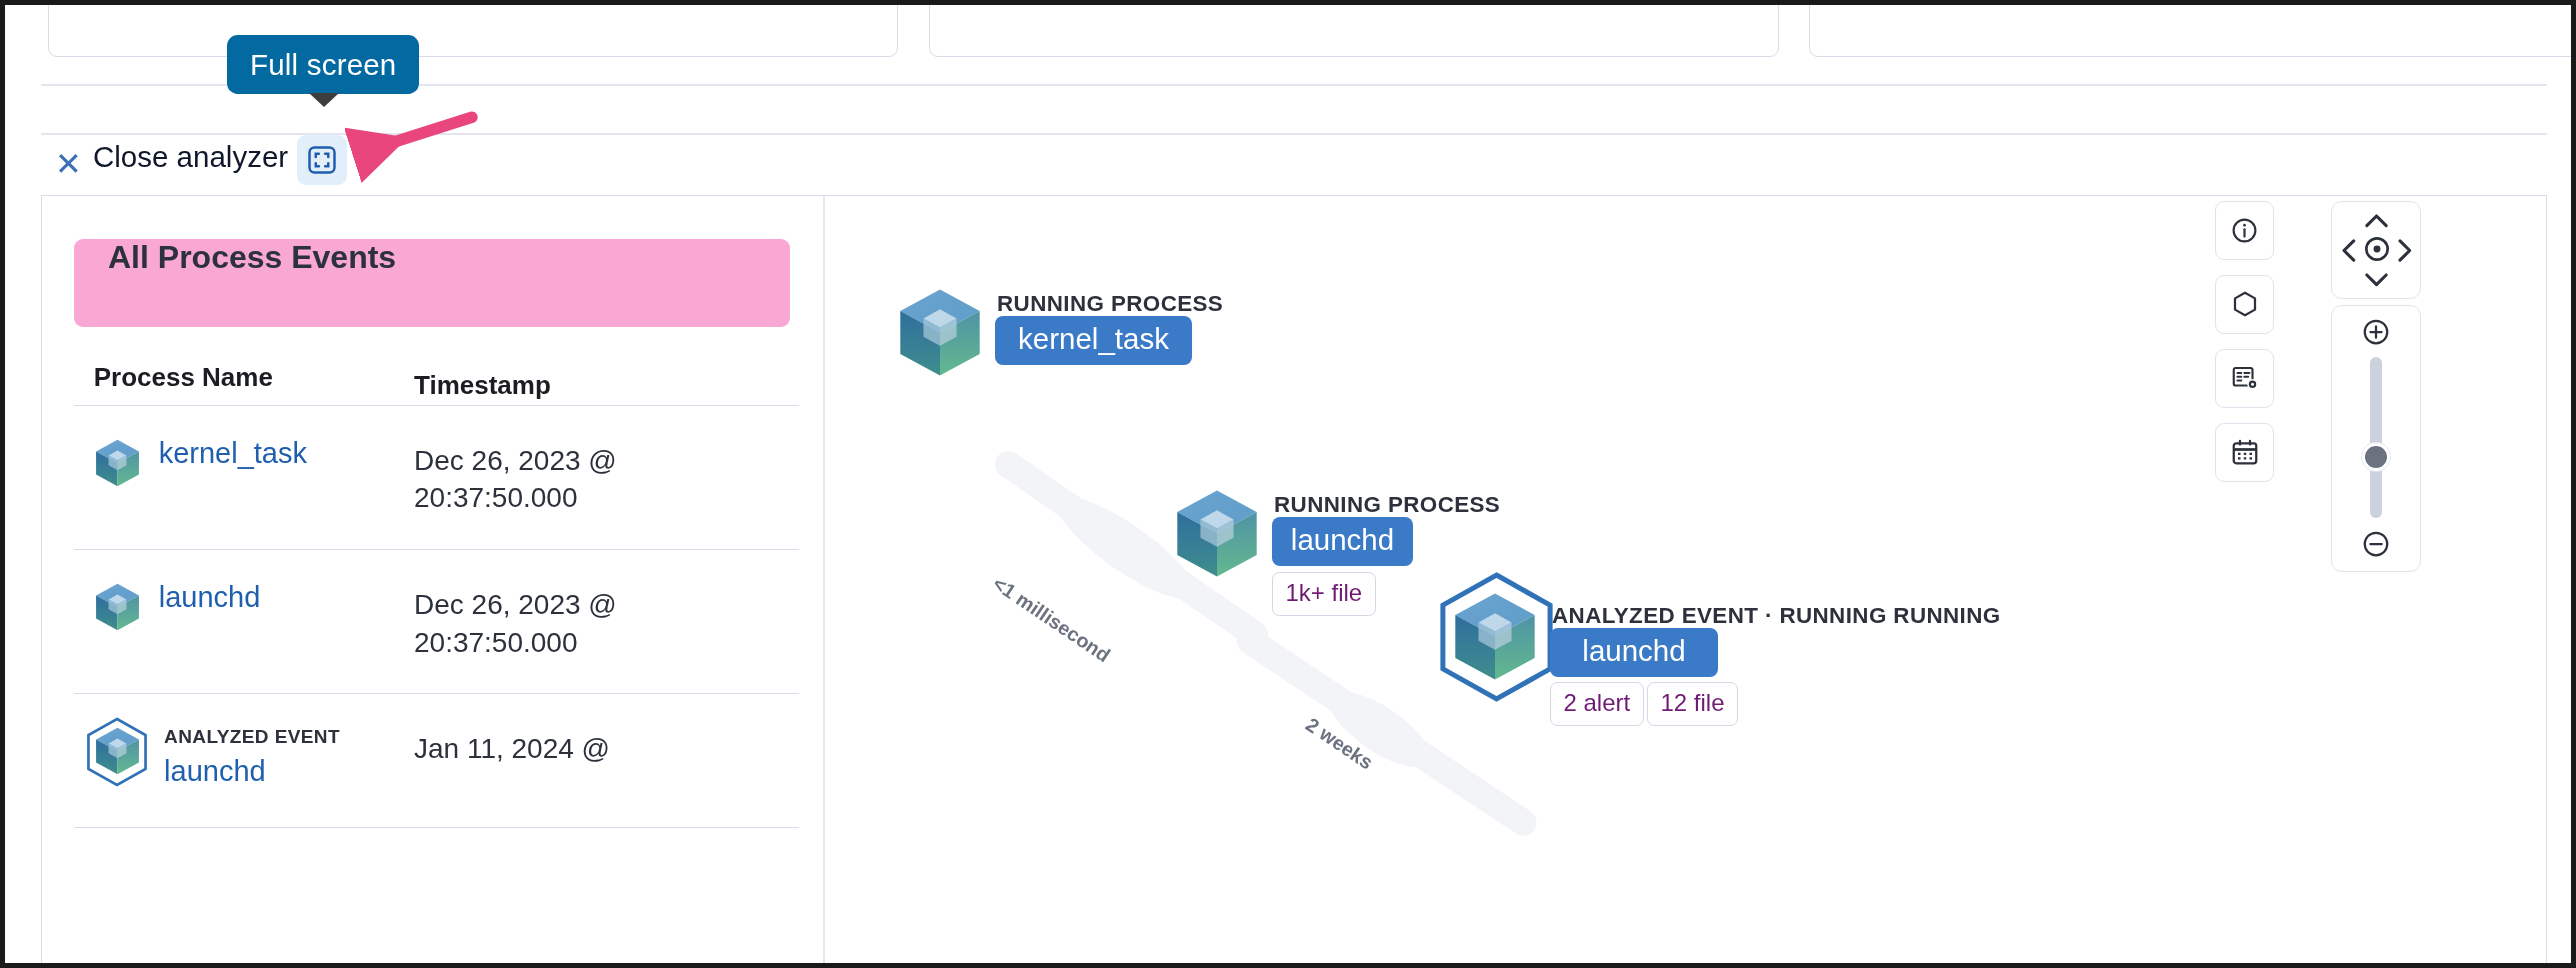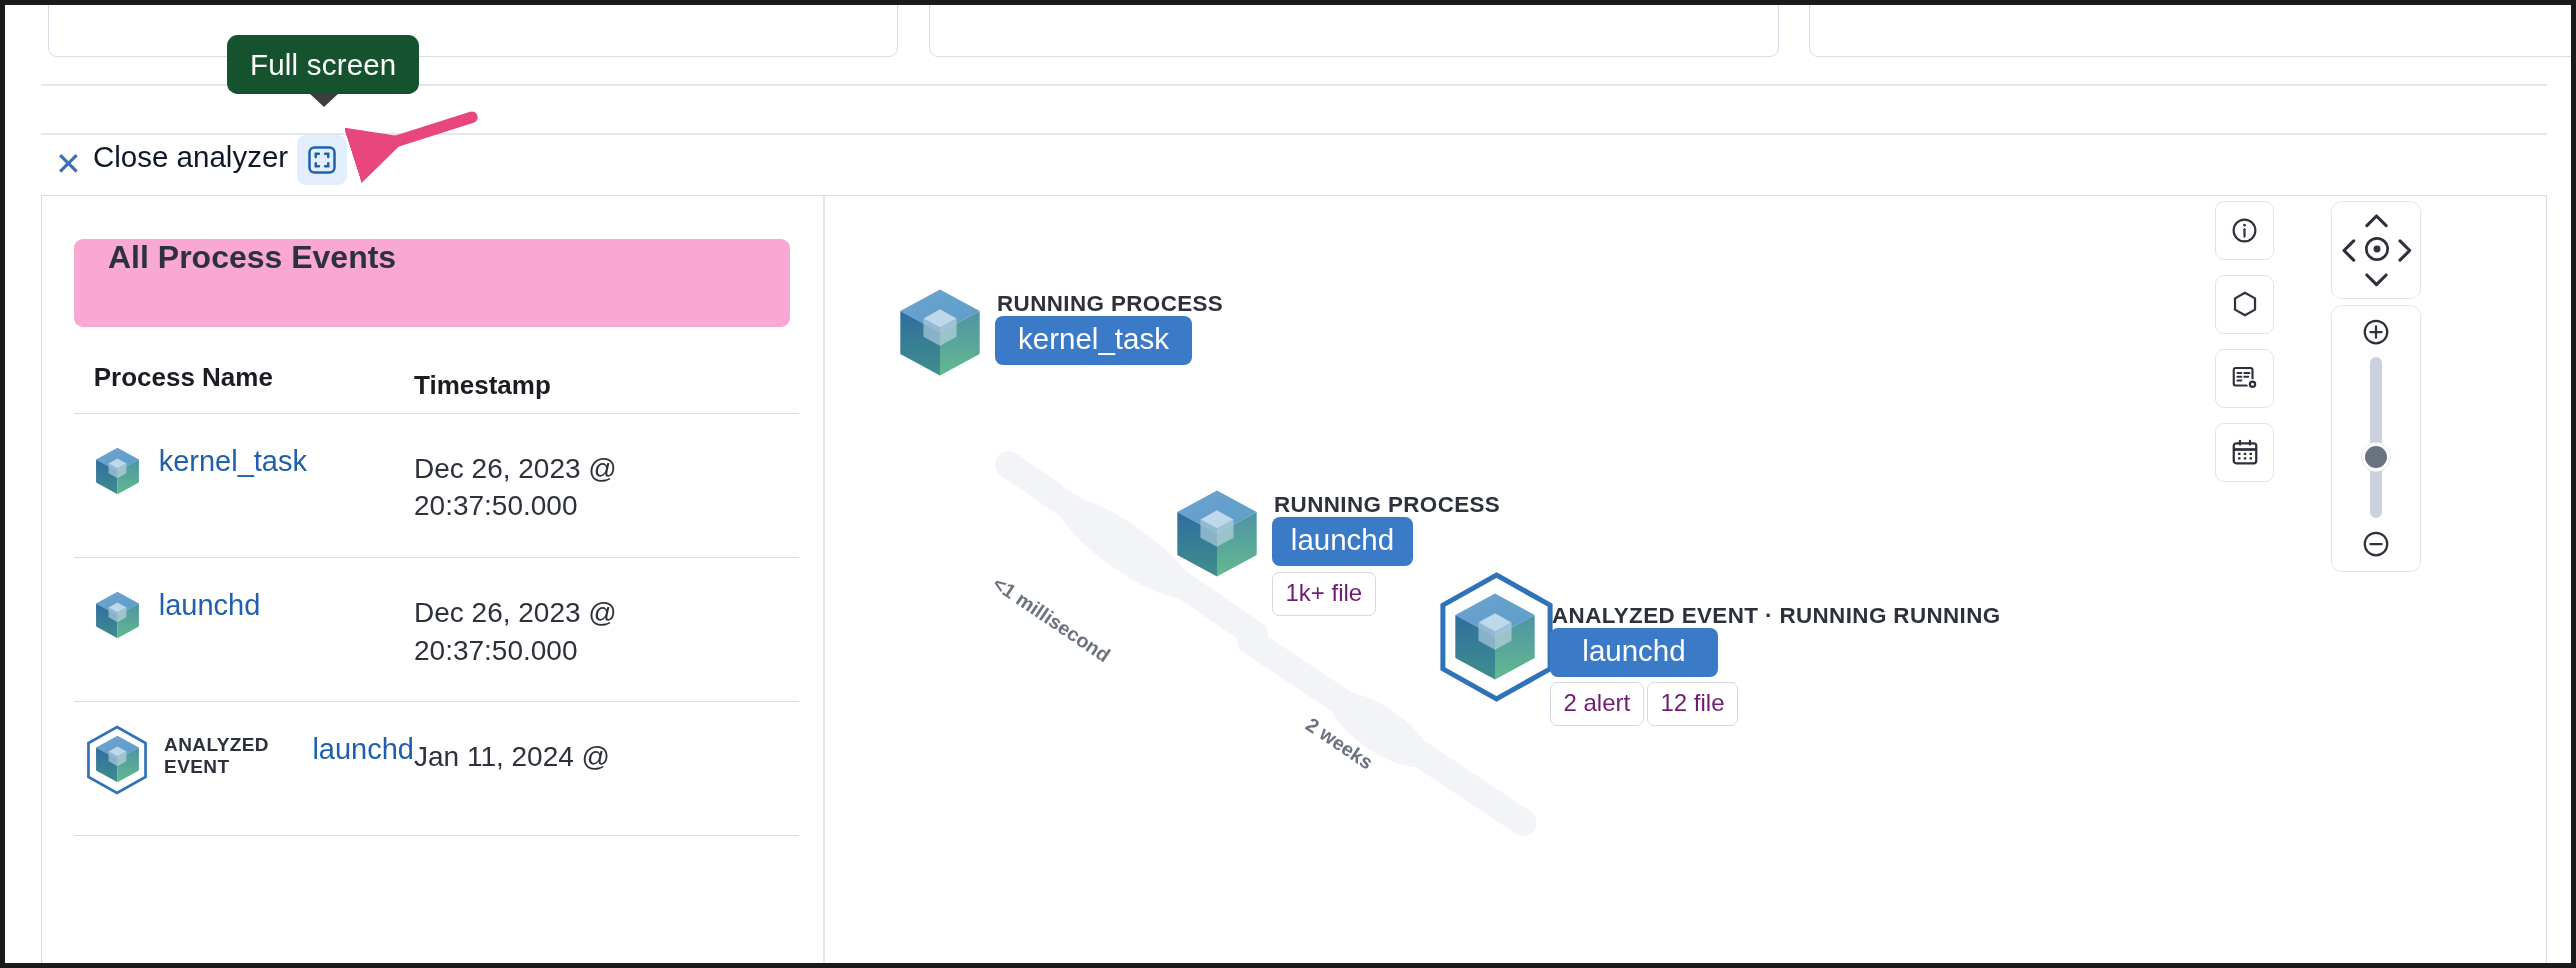--- a/index.html
+++ b/index.html
@@ -16,21 +16,21 @@
   .card-strip { position: absolute; left: 0; top: -72px; width: 2576px; height: 125px; }
   .pcard { position: absolute; top: 0; height: 124px; border: 1.8px solid #d9dce8;
            border-radius: 9px; background: #fff; }
   .pc1 { left: 43px;   width: 850px; }
   .pc2 { left: 924px; width: 850px; }
   .pc3 { left: 1804px; width: 859px; }
 
   .divider-h { position: absolute; left: 36px; width: 2506px; height: 1.8px; background: #e3e6ef; }
 
   
-  .tooltip { position: absolute; left: 222px; top: 30px; background: #14532d;
+  .tooltip { position: absolute; left: 222px; top: 30px; background: #0369a1;
              color: #fff; border-radius: 10.7px; padding: 12.5px 23px;
              font-size: 29.5px; letter-spacing: 0.2px; white-space: nowrap; }
   .tooltip::after { content: ""; position: absolute; left: 50%; margin-left: -14.3px;
              bottom: -13.4px; border-left: 15px solid transparent;
              border-right: 15px solid transparent; border-top: 14.3px solid #3d3d3d; }
 
   
   .analyzer-bar { position: absolute; left: 0; top: 130px; width: 2576px; height: 61px; }
   .close-x { position: absolute; left: 50px; top: 12.5px; font-size: 32px; color: #3b6fb6;
              line-height: 1; cursor: pointer; }
@@ -48,31 +48,31 @@
            border: 1.8px solid #d9dce8; border-top: 1.8px solid #d9dce8; background: #fff; }
   .vdiv { position: absolute; left: 781px; top: 0; width: 1.8px; height: 775px; background: #e3e6ef; }
 
   
   .ape-header { position: absolute; left: 32px; top: 43px; width: 716px; height: 88px;
                 background: #f9a8d4; border-radius: 9px; display: flex;
                 align-items: flex-start; padding-left: 34px; font-weight: bold; }
   .ape-header span { font-size: 32px; color: #2c313c; }
 
   .tbl { position: absolute; left: 32px; top: 166px; width: 725px; }
-  .th-row { display: flex; padding-bottom: 12px; border-bottom: 1.8px solid #d9dce8; }
+  .th-row { display: flex; padding-bottom: 4px; border-bottom: 1.8px solid #d9dce8; }
   .th { font-size: 26px; font-weight: bold; color: #1b1d22; }
   .th-name { width: 340px; padding-left: 19.7px; }
   .th-time { width: 358px; margin-top: 8px; }
 
   .tr { display: flex; align-items: flex-start; border-bottom: 1.8px solid #d9dce8;
         padding: 32px 0 32px 0; min-height: 134px; }
   .td-name { width: 340px; padding-left: 19.7px; display: flex; align-items: flex-start; gap: 18px; }
   .td-time { width: 358px; font-size: 28px; line-height: 1.35; color: #2c313c; padding-top: 3.6px; }
   .pname { font-size: 29px; color: #1f5fae; line-height: 1.1; }
-  .pname-stack { display: flex; flex-direction: row; gap: 7.2px; }
+  .pname-stack { display: flex; flex-direction: column; gap: 7.2px; }
   .ev-kicker { font-size: 19px; font-weight: bold; color: #2c313c; letter-spacing: 0.4px; }
 
   
   .cube { position: relative; flex: none; }
   .hexring { position: absolute; left: -9.8px; top: -10.7px; }
 
   
   .graph { position: absolute; left: 783px; top: 0; width: 1721px; height: 775px; overflow: hidden; }
 
   .node { position: absolute; }

